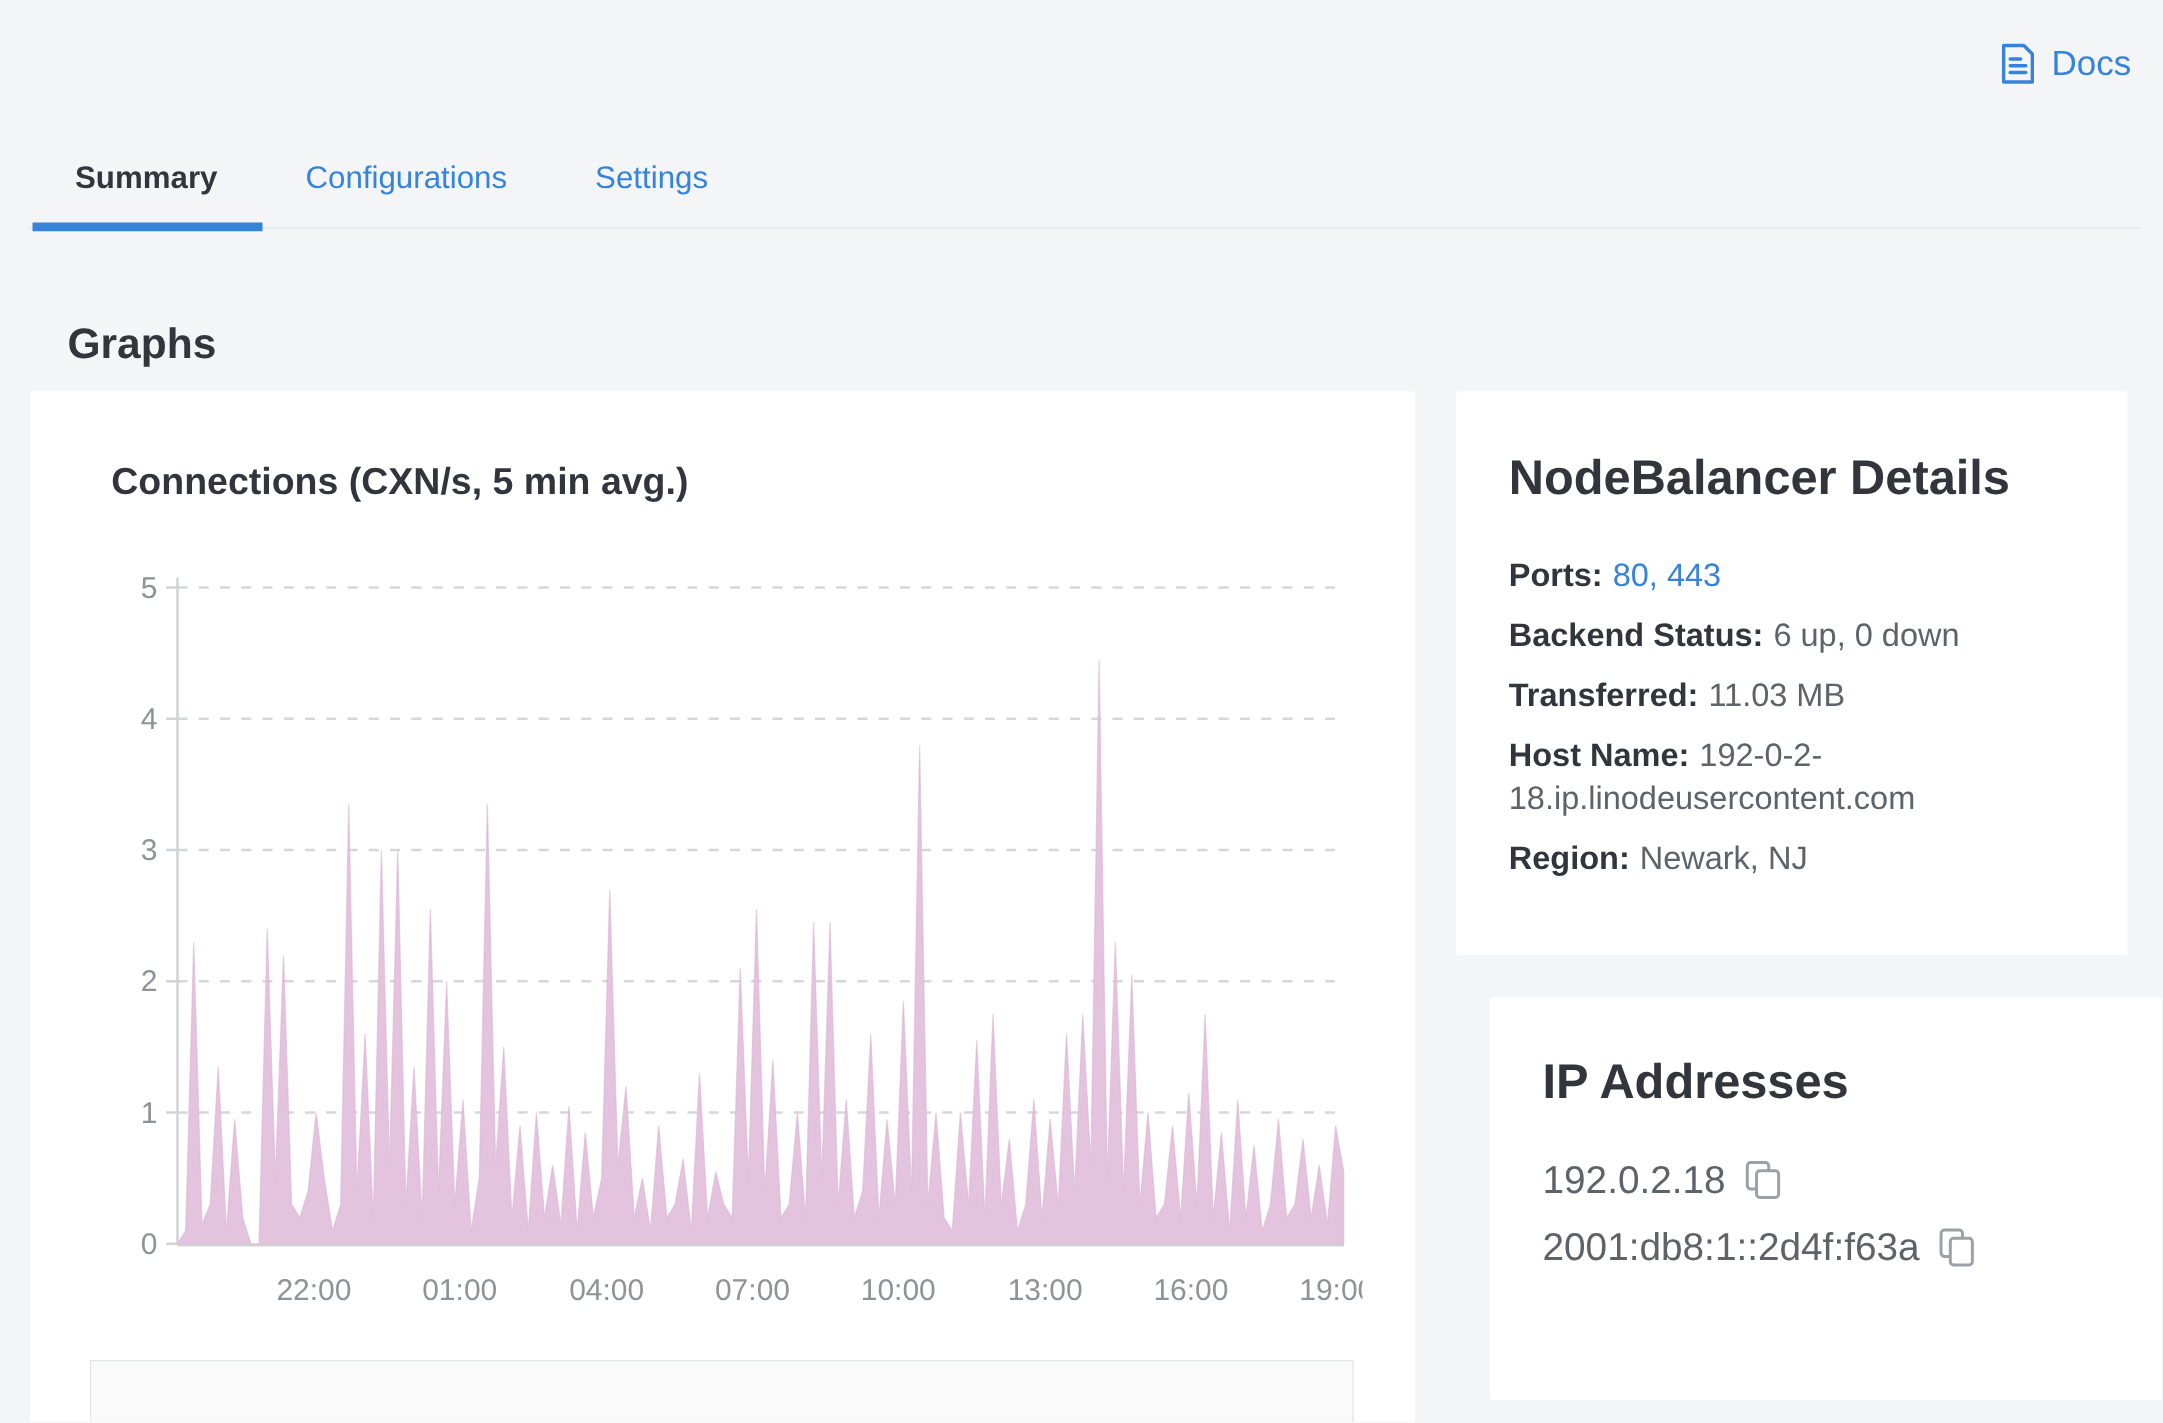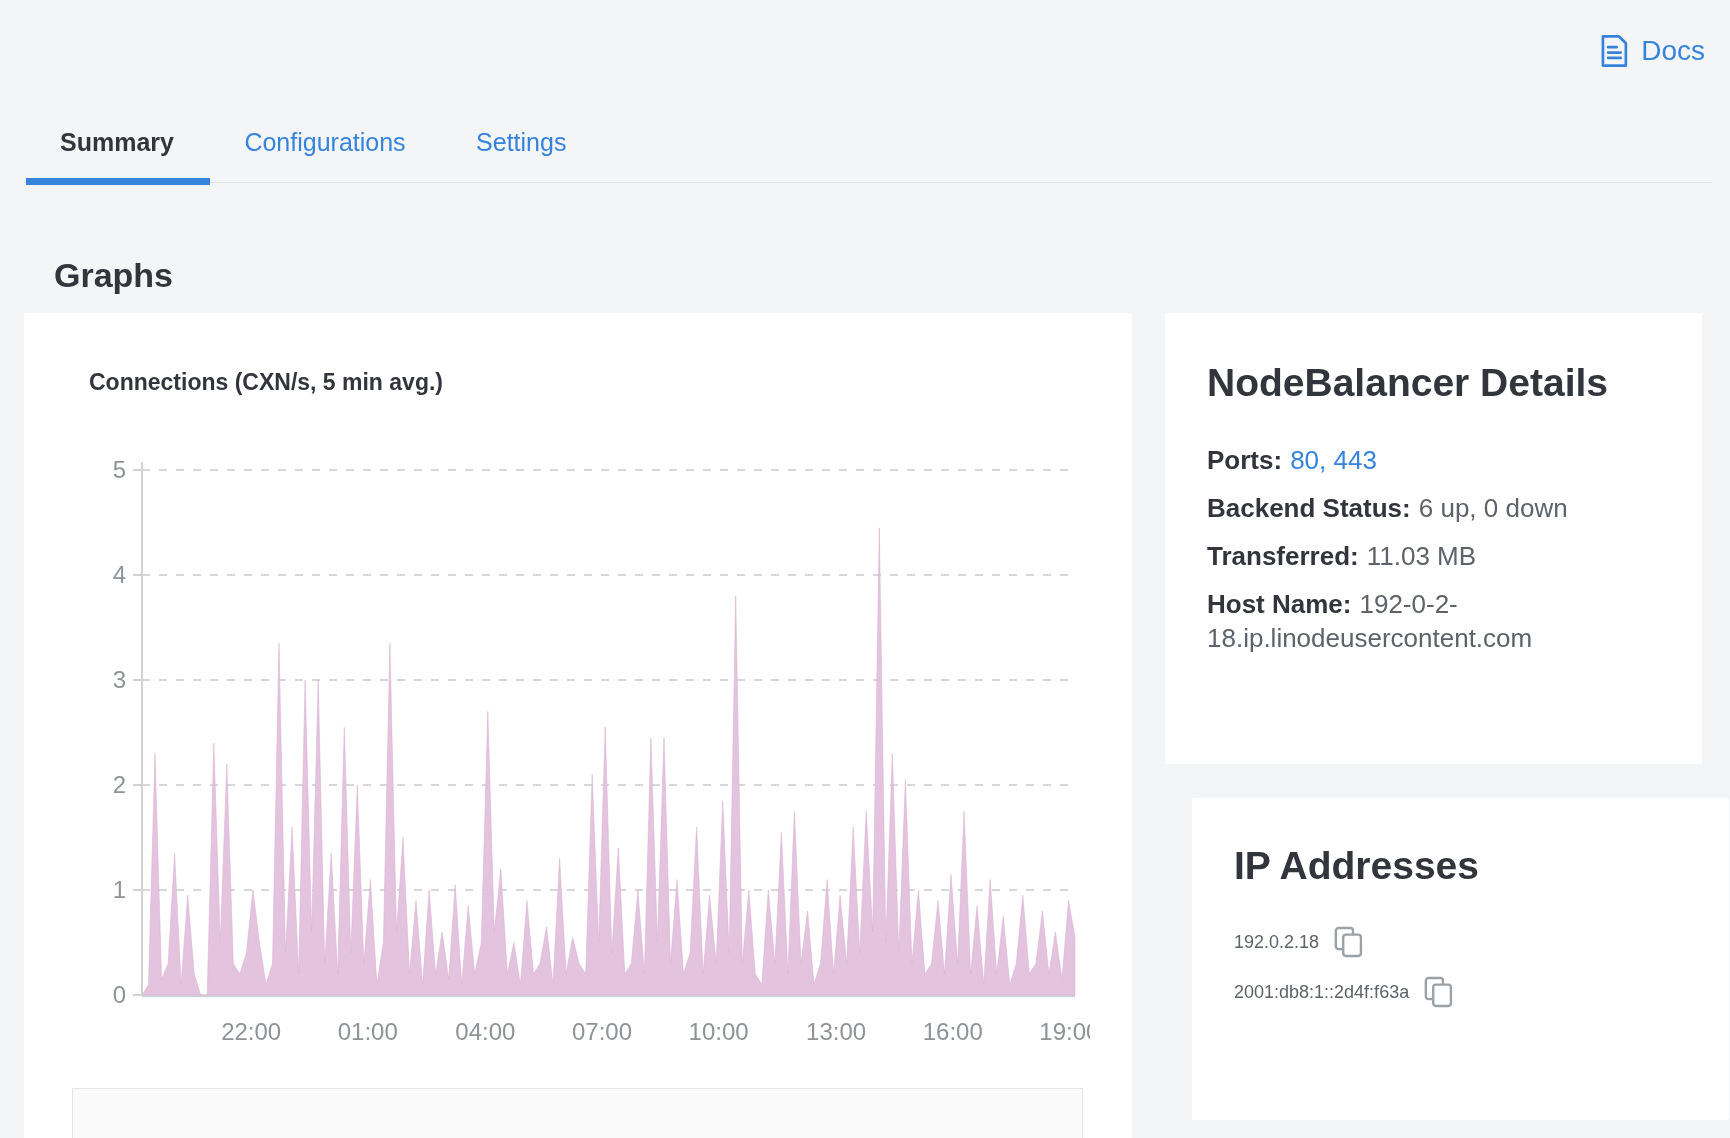--- a/index.html
+++ b/index.html
@@ -17,36 +17,36 @@
   .tab:first-child{margin-left:36px;}
   .tab{margin-right:66px;}
   .tab.active{color:#32363c;font-weight:700;}
   .tab-underline{position:absolute;left:2px;bottom:-3px;width:184px;height:7px;background:#3683dc;}
 
   .section-heading{position:absolute;left:42px;top:240px;margin:12px;font-size:34px;line-height:46px;font-weight:700;color:#32363c;}
 
   
   .card{position:absolute;background:#ffffff;border-radius:2px;}
   .main-card{left:24px;top:313px;width:1108px;height:880px;}
-  .chart-title{position:absolute;left:65px;top:56px;margin:0;font-size:23px;font-weight:700;color:#32363c;}
+  .chart-title{position:absolute;left:65px;top:56px;margin:0;font-size:30px;font-weight:700;color:#32363c;}
   .chart-svg{position:absolute;left:61px;top:127px;}
   .legend-box{position:absolute;left:48px;top:775px;width:1009px;height:110px;background:#fafafa;border:1px solid #e3e6e8;}
 
   .svg-ytick{font-size:24px;fill:#8e9397;}
   .svg-xtick{font-size:24px;fill:#8e9397;}
 
   
   .details-card{left:1165px;top:313px;width:537px;height:451px;padding:48px 40px 0 42px;box-sizing:border-box;}
   .ip-card{left:1192px;top:798px;width:537px;height:322px;padding:46px 40px 0 42px;box-sizing:border-box;}
   .side-title{margin:0 0 38px 0;font-size:39px;font-weight:700;color:#32363c;}
   .detail-row{margin:0 0 14px 0;font-size:26px;line-height:34px;color:#5d6369;}
   .detail-row .lbl{color:#32363c;font-weight:700;margin-right:8px;}
   .port-link{color:#3683dc;text-decoration:none;cursor:pointer;}
   .port-sep{color:#3683dc;}
-  .ip-row{display:flex;align-items:center;gap:15px;margin-bottom:18px;font-size:18px;color:#5d6369;}
+  .ip-row{display:flex;align-items:center;gap:15px;margin-bottom:18px;font-size:31px;color:#5d6369;}
   .copy-btn{background:none;border:none;padding:0;cursor:pointer;display:inline-flex;align-items:center;}
 </style>
 </head>
 <body>
 
 <div class="page">
 
 
   <a class="docs-link">
     <span style="display:inline-flex;">
@@ -111,20 +111,23 @@
     </p>
     <p class="detail-row">
       <span class="lbl">Backend Status:</span><span>6 up, 0 down</span>
     </p>
     <p class="detail-row">
       <span class="lbl">Transferred:</span><span>11.03 MB</span>
     </p>
     <p class="detail-row">
       <span class="lbl">Host Name:</span><span>192-0-2-18.ip.linodeusercontent.com</span>
     </p>
+    <p class="detail-row">
+      <span class="lbl">Region:</span><span>Newark, NJ</span>
+    </p>
   </aside>
 
   <aside class="card ip-card">
     <h2 class="side-title">IP Addresses</h2>
     <div class="ip-row">
       <span>192.0.2.18</span>
       <button class="copy-btn">
         <span style="display:inline-flex;">
           <svg width="29" height="32" viewBox="0 0 22 24" fill="none" stroke="#9ba1a7" stroke-width="1.8">
             <rect x="1.4" y="1.4" width="13" height="16" rx="2"></rect>

